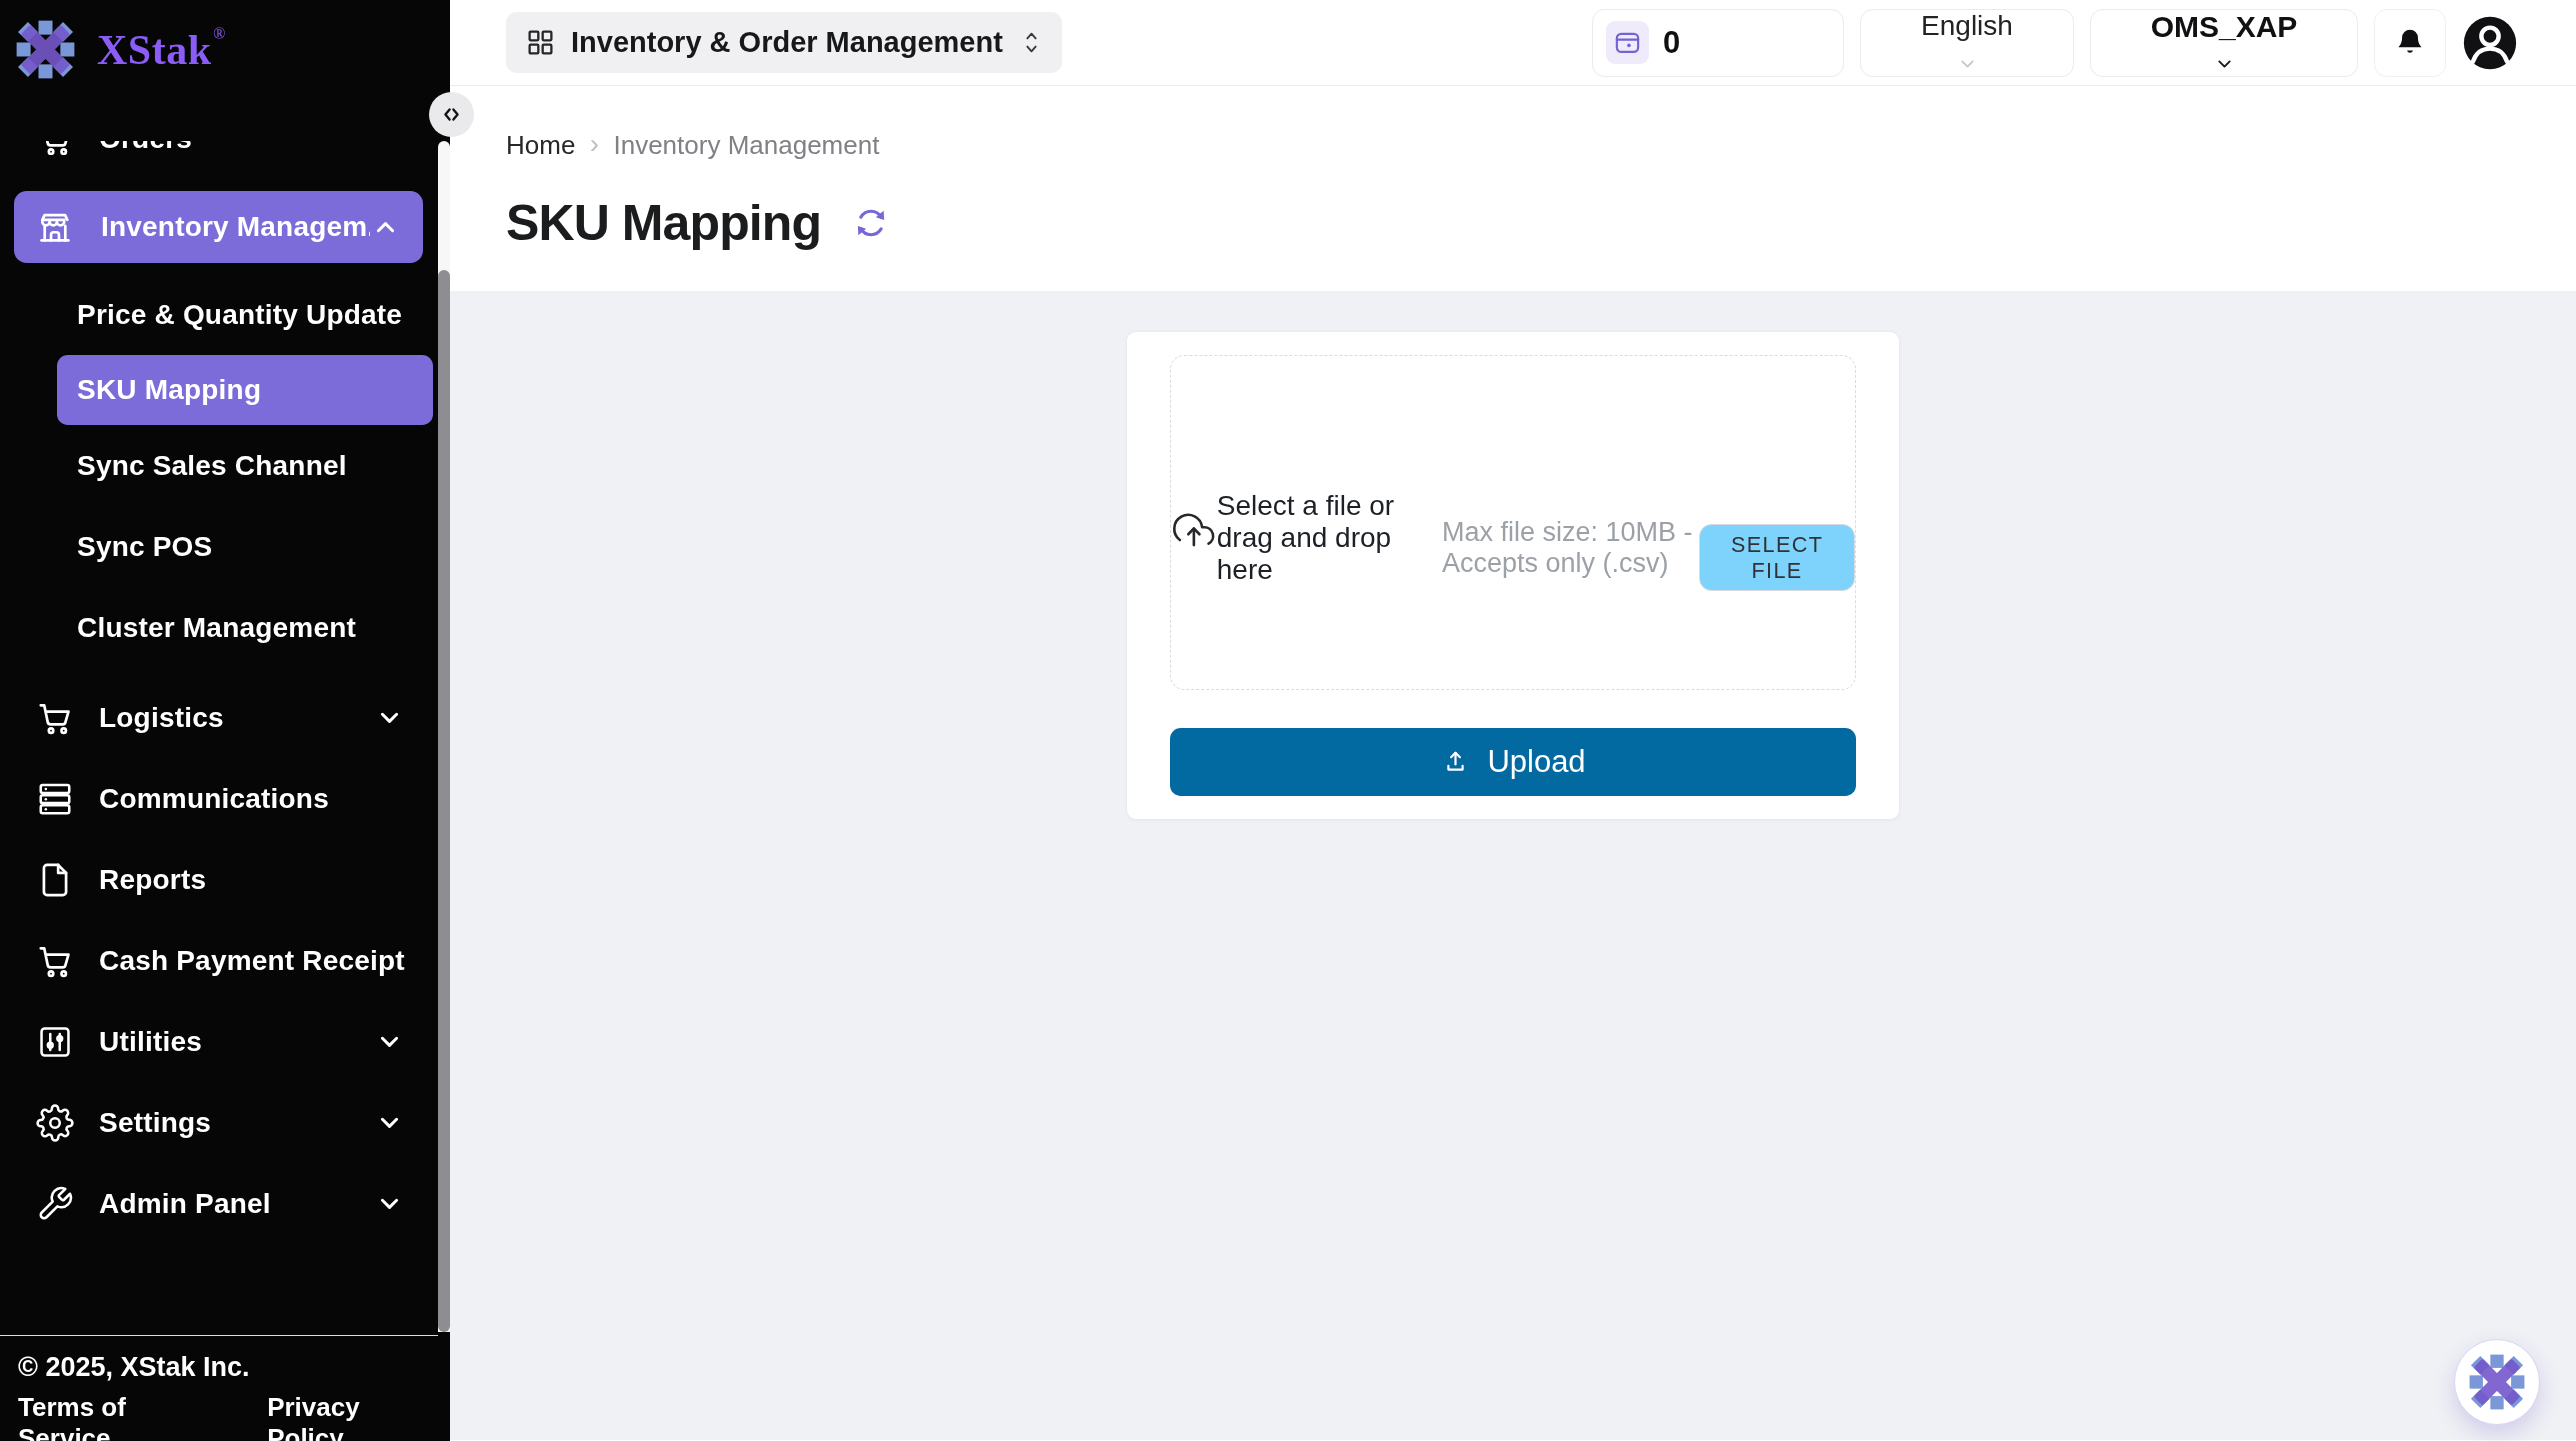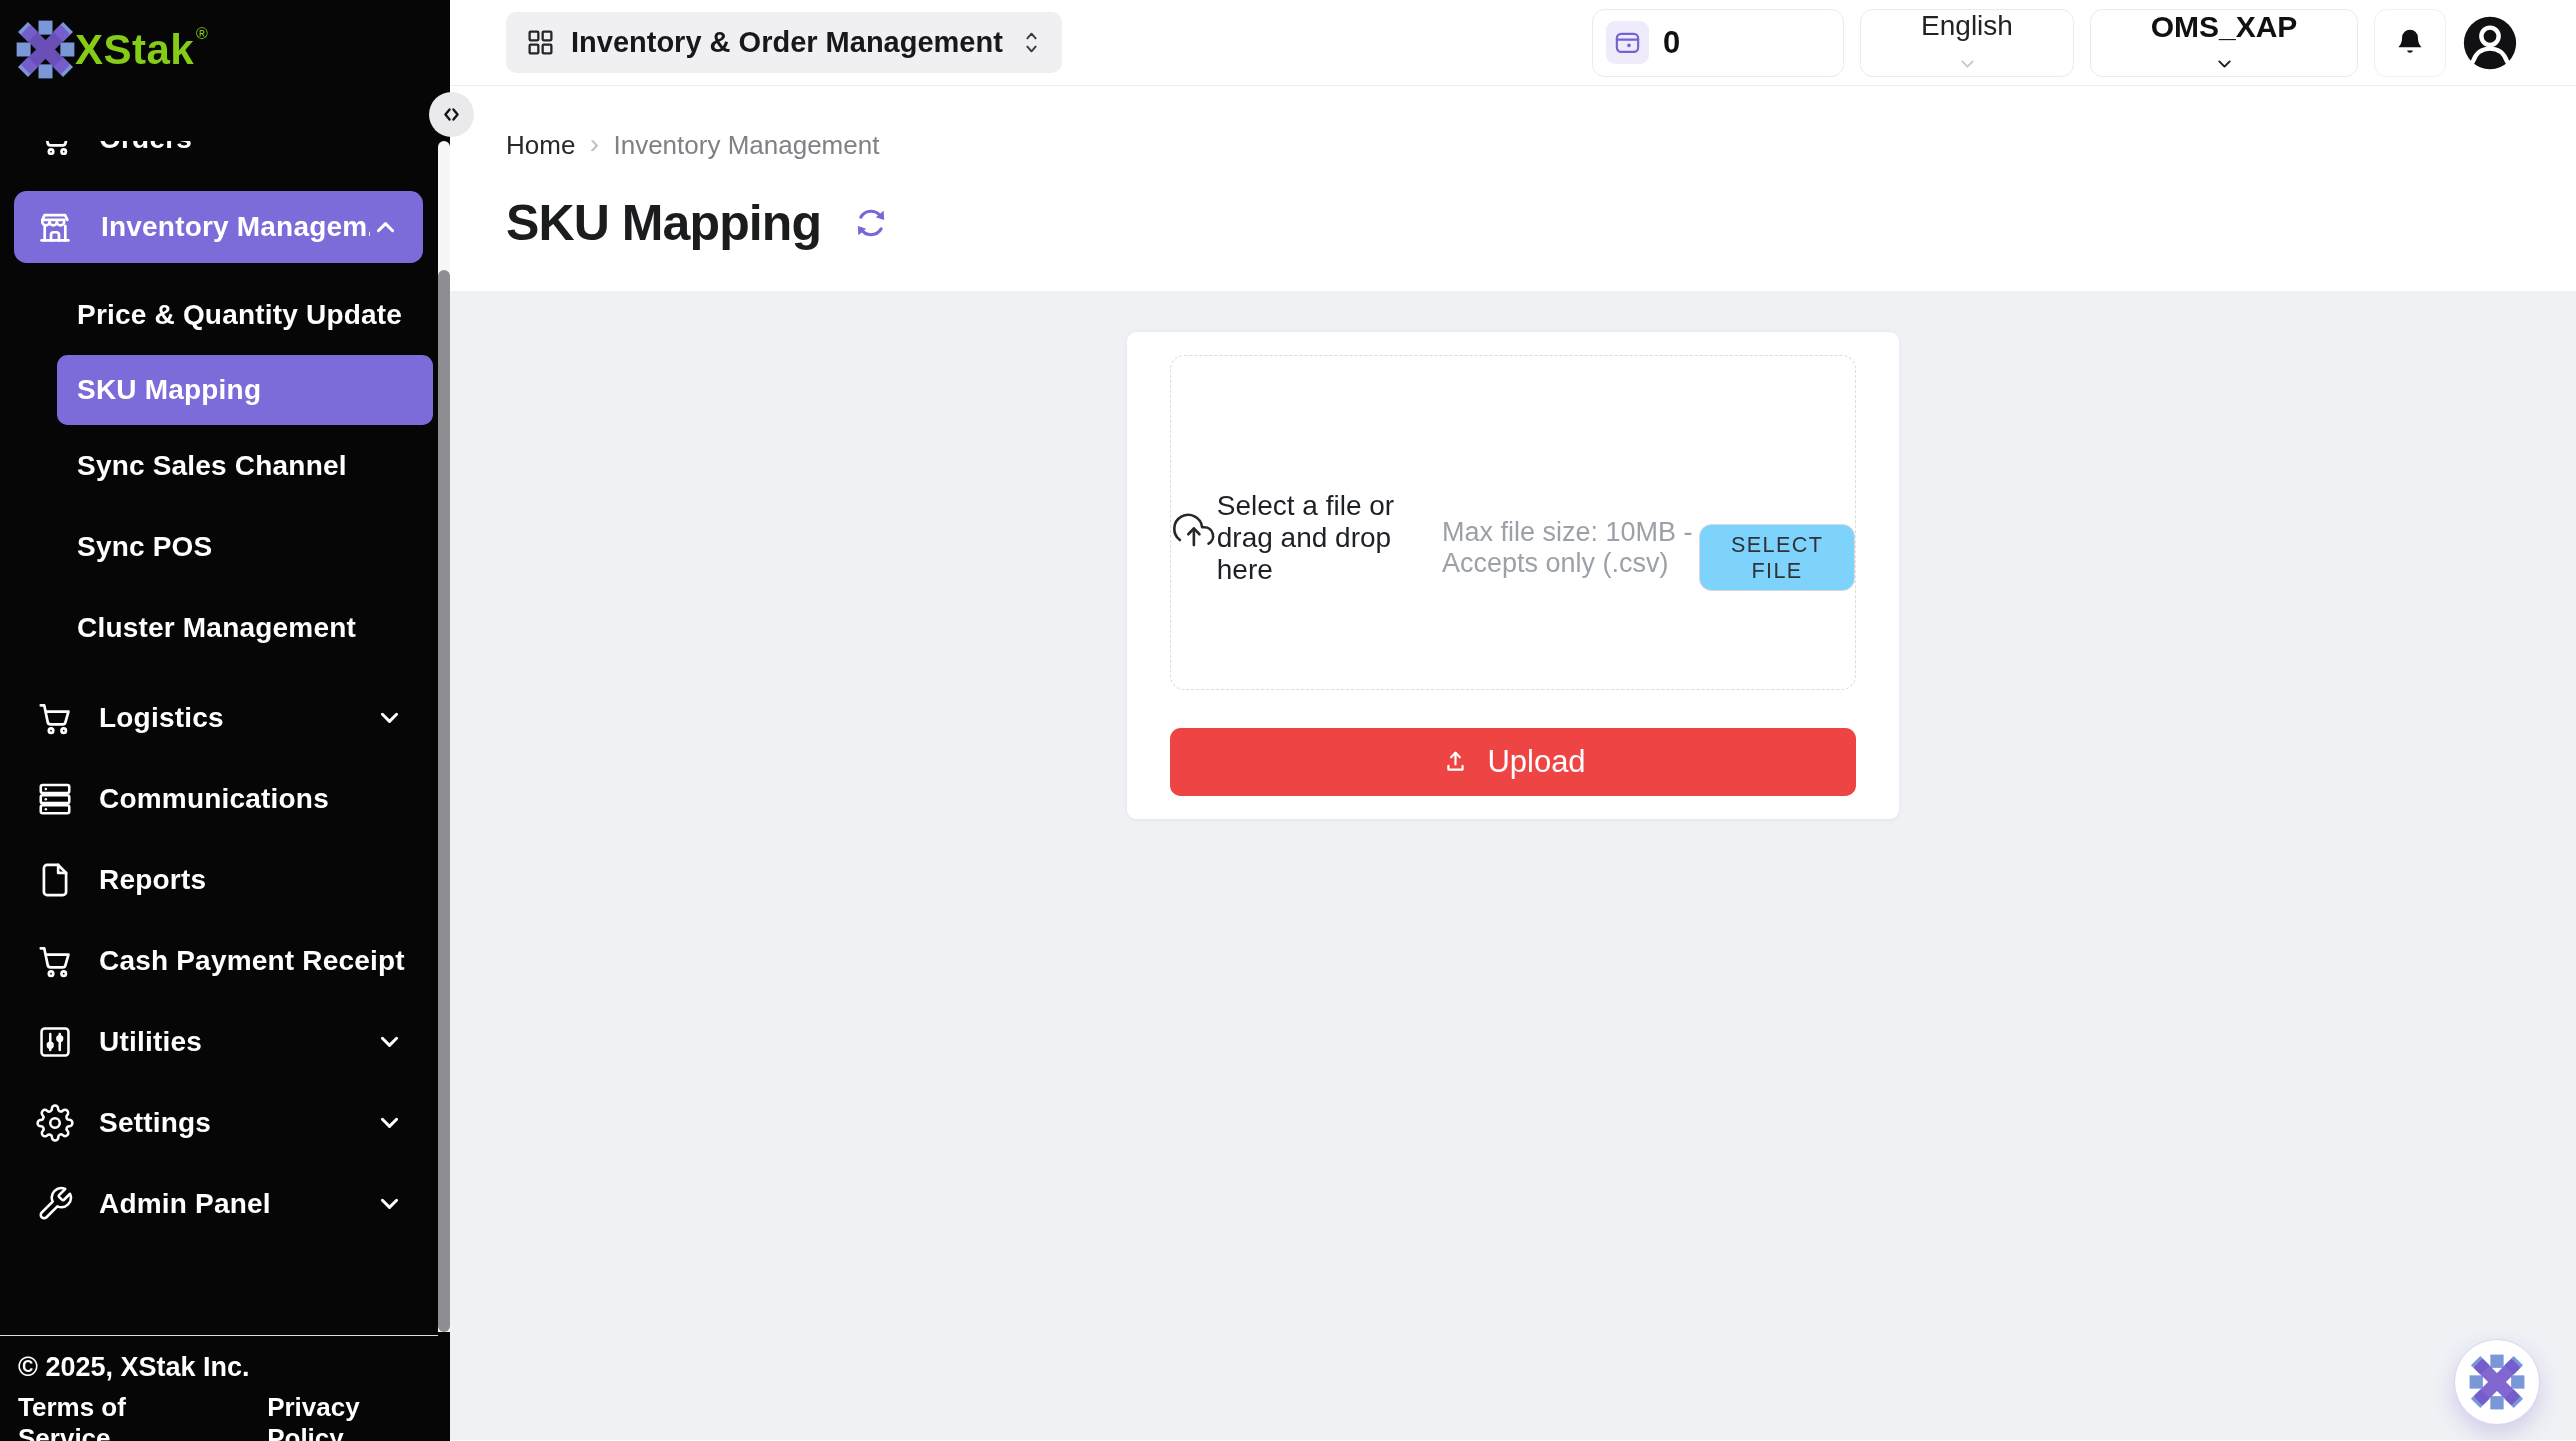--- a/index.html
+++ b/index.html
@@ -4,21 +4,21 @@
 <style>
   html,body{margin:0;padding:0;background:#ffffff;}
   *{box-sizing:border-box;}
   .app{position:relative;width:2576px;height:1442px;overflow:hidden;
        font-family:"Liberation Sans",sans-serif;-webkit-font-smoothing:antialiased;}
 
   
   .sidebar{position:absolute;left:0;top:0;bottom:0;width:450px;background:#060606;z-index:5;}
   .logo-row{height:99px;display:flex;align-items:center;padding-left:16px;cursor:pointer;}
   .logo-mark{width:59px;height:59px;flex:none;}
-  .logo-text{margin-left:0;color:#84cc16;font-size:42px;font-weight:700;letter-spacing:0.5px;}
+  .logo-text{margin-left:22px;color:#8b5cf6;font-size:42px;font-weight:700;letter-spacing:0.5px;font-family:Liberation Serif, serif;}
   .logo-text sup{font-size:16px;font-weight:400;vertical-align:25px;margin-left:1.8px;}
 
   .nav{margin-top:42px;position:relative;}
   .orders-clip{height:14.4px;overflow:hidden;}
   .orders-clip .nav-item{margin-top:-36px;height:67px;}
   .nav-item{height:81px;display:flex;align-items:center;padding:0 45px 0 36px;color:#ffffff;cursor:pointer;}
   .ni{width:38px;height:38px;flex:none;margin-right:25px;color:#ffffff;}
   .nav-label{font-size:28px;font-weight:700;letter-spacing:0.2px;white-space:nowrap;overflow:hidden;}
   .chev{width:31px;height:31px;margin-left:auto;color:#ffffff;flex:none;}
   .group-active{height:72px;margin:36px 27px 0 13.5px;border-radius:12.6px;background:#7B6CD9;
@@ -90,21 +90,21 @@
   .upload-card{width:772px;margin:41px auto 0;background:#ffffff;border-radius:9px;
                box-shadow:0 0.9px 4.5px rgba(25,25,50,.06);padding:23.4px 43px 22.5px;}
   .dropzone{height:335px;border:1.8px dashed #DBDBDF;border-radius:14.4px;display:flex;
             align-items:center;justify-content:flex-start;padding-top:20px;cursor:pointer;}
   .dz-cloud{width:86px;height:79px;color:#26282C;}
   .dz-title{margin-top:10.8px;font-size:28px;color:#1D2127;}
   .dz-hint{margin-top:31px;font-size:27px;color:#9CA1A8;}
   .select-file-btn{margin-top:50px;height:67px;padding:0 31px;background:#7dd3fc;border:1.8px solid #D8D8DE;
                    border-radius:12.6px;font-family:"Liberation Sans",sans-serif;font-size:21.6px;
                    letter-spacing:1.4px;color:#2F3237;cursor:pointer;}
-  .upload-btn{margin-top:38px;width:100%;height:68px;border:none;border-radius:10.8px;background:#ef4444;
+  .upload-btn{margin-top:38px;width:100%;height:68px;border:none;border-radius:10.8px;background:#0369a1;
               color:#ffffff;font-family:"Liberation Sans",sans-serif;font-size:31px;display:flex;
               align-items:center;justify-content:center;gap:16px;cursor:pointer;}
   .upload-btn svg{width:31px;height:31px;}
 
   .chat-fab{position:absolute;right:36px;bottom:17px;width:86px;height:86px;border-radius:50%;
             background:#ffffff;border:1.8px solid #DBD5F4;box-shadow:0 9px 21.6px rgba(100,80,190,.22);
             display:flex;align-items:center;justify-content:center;cursor:pointer;z-index:40;padding:0;}
   .chat-fab svg{width:56px;height:56px;}
 </style>
 </head>

